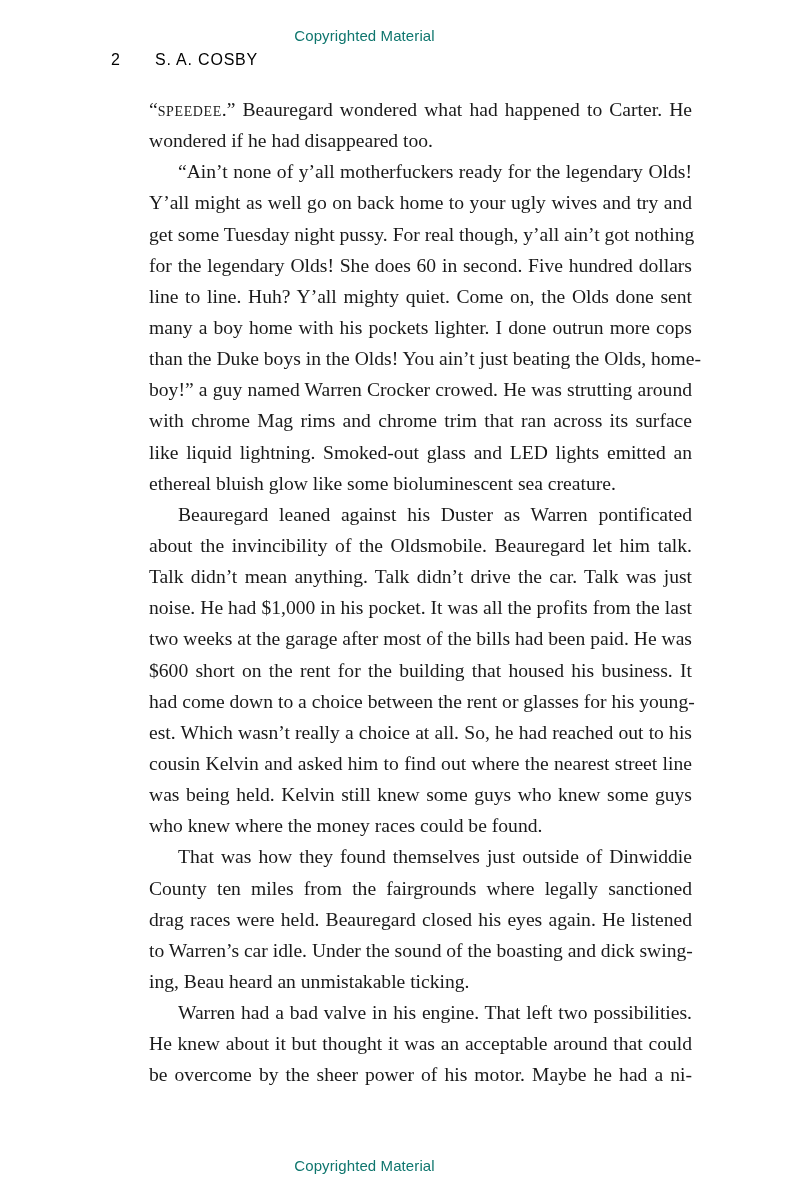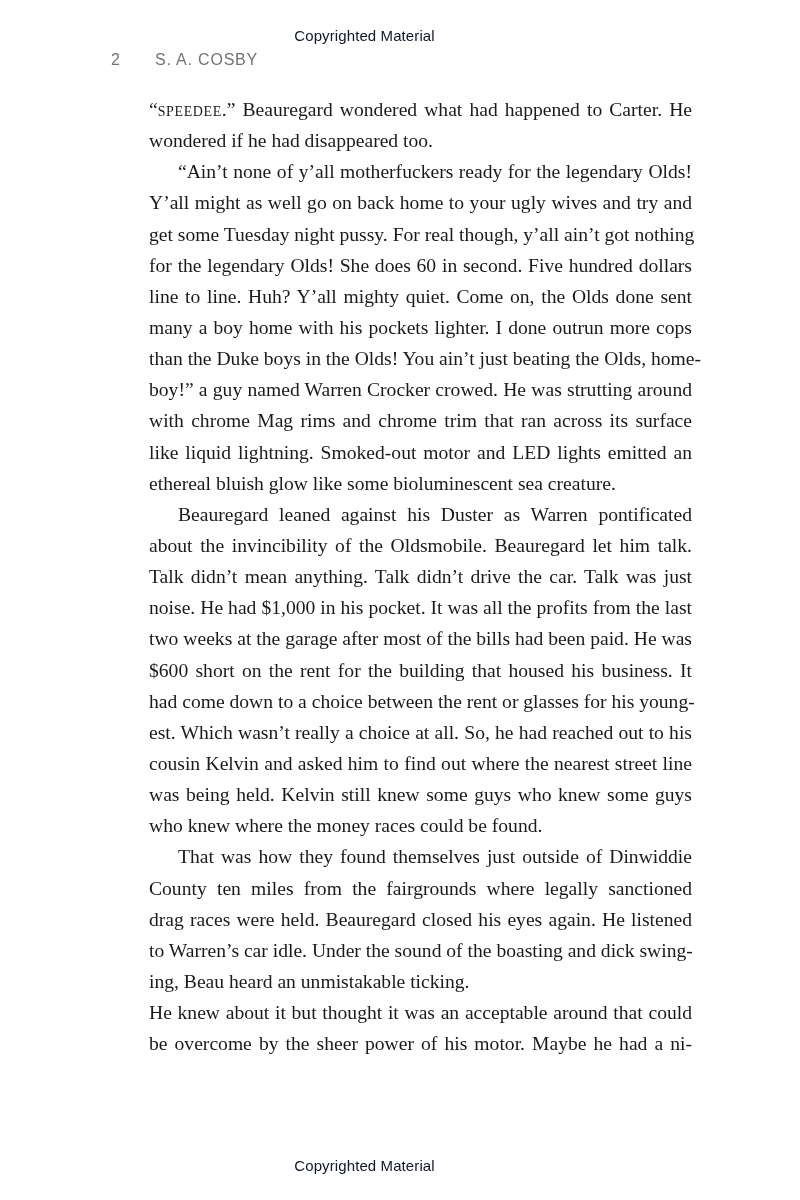--- a/index.html
+++ b/index.html
@@ -15,33 +15,33 @@
     font-family: "Liberation Serif", "DejaVu Serif", serif;
     color: #1a1a1a;
   }
   .watermark {
     position: absolute;
     left: 0;
     width: 729px;
     text-align: center;
     font-family: "Liberation Sans", "DejaVu Sans", sans-serif;
     font-size: 15px;
-    color: #0f172a;
+    color: #0f766e;
     letter-spacing: 0.1px;
   }
   .watermark.top { top: 27px; }
   .watermark.bottom { top: 1157px; }
 
   .running-head {
     position: absolute;
     top: 51px;
     left: 111px;
     font-family: "Liberation Sans", "DejaVu Sans", sans-serif;
     font-size: 16px;
-    color: #737373;
+    color: #000000;
     letter-spacing: 0.8px;
     white-space: nowrap;
   }
   .running-head .page-number {
     display: inline-block;
     width: 44px;
   }
 
   .body-text {
     position: absolute;
@@ -86,21 +86,21 @@
     <div>
       <div class="line indent"><span>“Ain’t none of y’all motherfuckers ready for the legendary Olds!</span></div>
       <div class="line"><span>Y’all might as well go on back home to your ugly wives and try and</span></div>
       <div class="line"><span>get some Tuesday night pussy. For real though, y’all ain’t got nothing</span></div>
       <div class="line"><span>for the legendary Olds! She does 60 in second. Five hundred dollars</span></div>
       <div class="line"><span>line to line. Huh? Y’all mighty quiet. Come on, the Olds done sent</span></div>
       <div class="line"><span>many a boy home with his pockets lighter. I done outrun more cops</span></div>
       <div class="line"><span>than the Duke boys in the Olds! You ain’t just beating the Olds, home-</span></div>
       <div class="line"><span>boy!” a guy named Warren Crocker crowed. He was strutting around</span></div>
       <div class="line"><span>with chrome Mag rims and chrome trim that ran across its surface</span></div>
-      <div class="line"><span>like liquid lightning. Smoked-out motor and LED lights emitted an</span></div>
+      <div class="line"><span>like liquid lightning. Smoked-out glass and LED lights emitted an</span></div>
       <div class="line last"><span>ethereal bluish glow like some bioluminescent sea creature.</span></div>
     </div>
     <div>
       <div class="line indent"><span>Beauregard leaned against his Duster as Warren pontificated</span></div>
       <div class="line"><span>about the invincibility of the Oldsmobile. Beauregard let him talk.</span></div>
       <div class="line"><span>Talk didn’t mean anything. Talk didn’t drive the car. Talk was just</span></div>
       <div class="line"><span>noise. He had $1,000 in his pocket. It was all the profits from the last</span></div>
       <div class="line"><span>two weeks at the garage after most of the bills had been paid. He was</span></div>
       <div class="line"><span>$600 short on the rent for the building that housed his business. It</span></div>
       <div class="line"><span>had come down to a choice between the rent or glasses for his young-</span></div>
@@ -110,18 +110,19 @@
       <div class="line last"><span>who knew where the money races could be found.</span></div>
     </div>
     <div>
       <div class="line indent"><span>That was how they found themselves just outside of Dinwiddie</span></div>
       <div class="line"><span>County ten miles from the fairgrounds where legally sanctioned</span></div>
       <div class="line"><span>drag races were held. Beauregard closed his eyes again. He listened</span></div>
       <div class="line"><span>to Warren’s car idle. Under the sound of the boasting and dick swing-</span></div>
       <div class="line last"><span>ing, Beau heard an unmistakable ticking.</span></div>
     </div>
     <div>
+      <div class="line indent"><span>Warren had a bad valve in his engine. That left two possibilities.</span></div>
       <div class="line"><span>He knew about it but thought it was an acceptable around that could</span></div>
       <div class="line"><span>be overcome by the sheer power of his motor. Maybe he had a ni-</span></div>
     </div>
   </div>
 
 <div class="watermark bottom">Copyrighted Material</div>
 
 </body></html>

